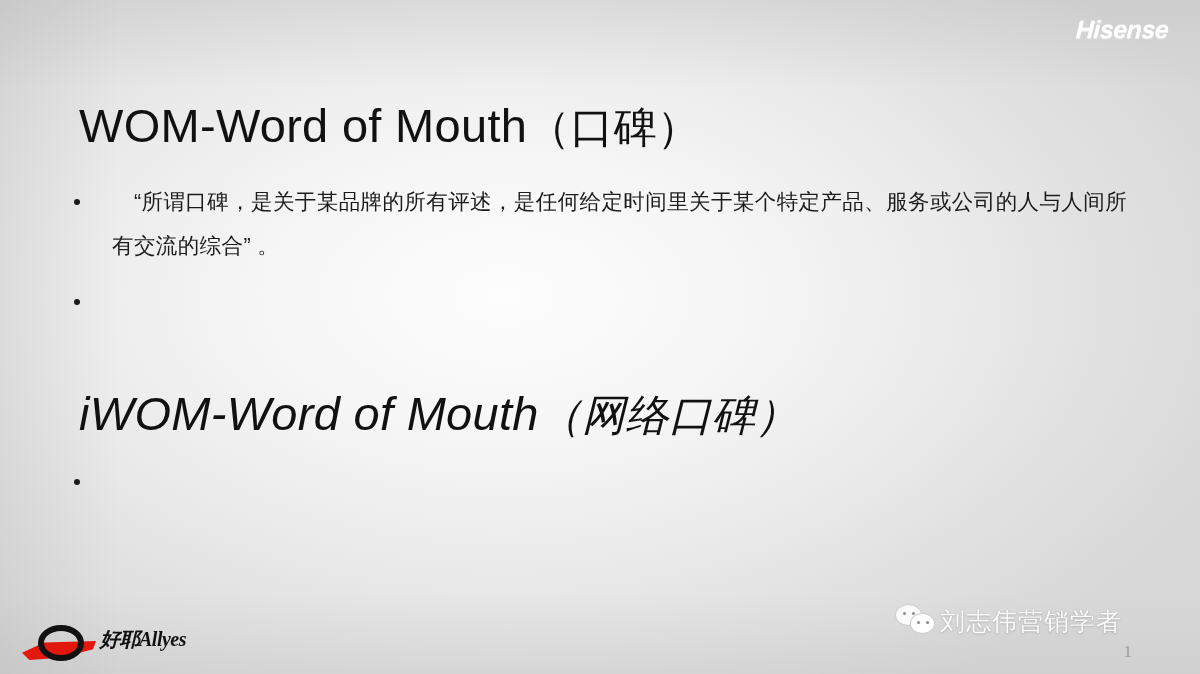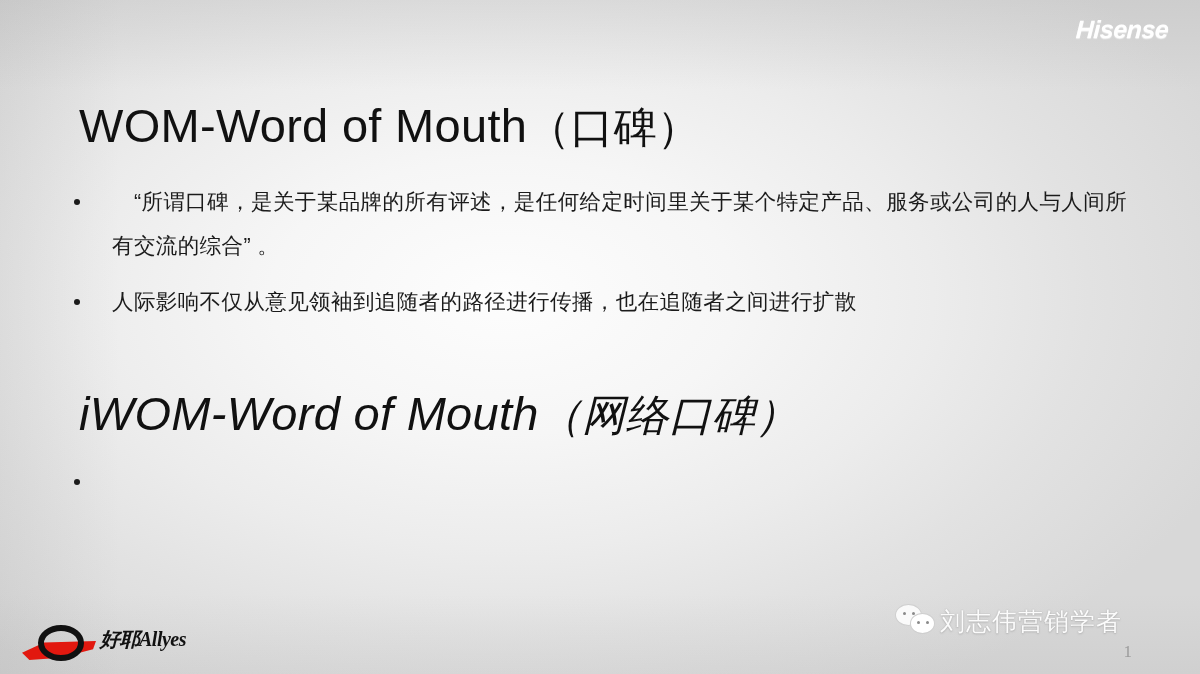--- a/index.html
+++ b/index.html
@@ -181,21 +181,20 @@
       <span>WOM-Word of Mouth</span><span class="cn">（口碑）</span>
     </div>
 
     <div class="bullet-list" id="list-wom">
       <div class="bullet indent">
         <span class="dot"></span>
         <span class="txt">“所谓口碑，是关于某品牌的所有评述，是任何给定时间里关于某个特定产品、服务或公司的人与人间所有交流的综合” 。</span>
       </div>
       <div class="bullet">
         <span class="dot"></span>
-        <span class="txt">人际影响不仅从意见领袖到追随者的路径进行传播，也在追随者之间进行扩散</span>
       </div>
     </div>
 
     <div class="heading" id="heading-iwom">
       <span>iWOM-Word of Mouth</span><span class="cn">（网络口碑）</span>
     </div>
 
     <div class="bullet-list" id="list-iwom">
       <div class="bullet">
         <span class="dot"></span>

